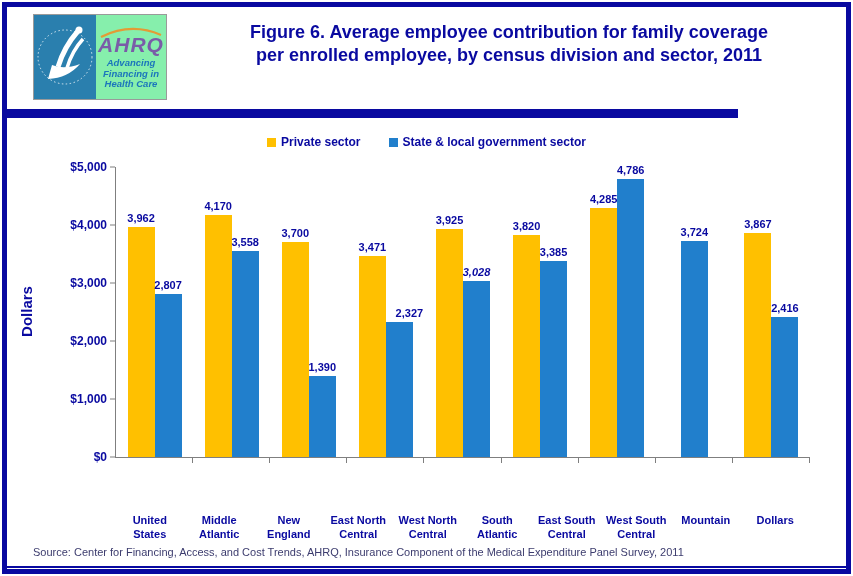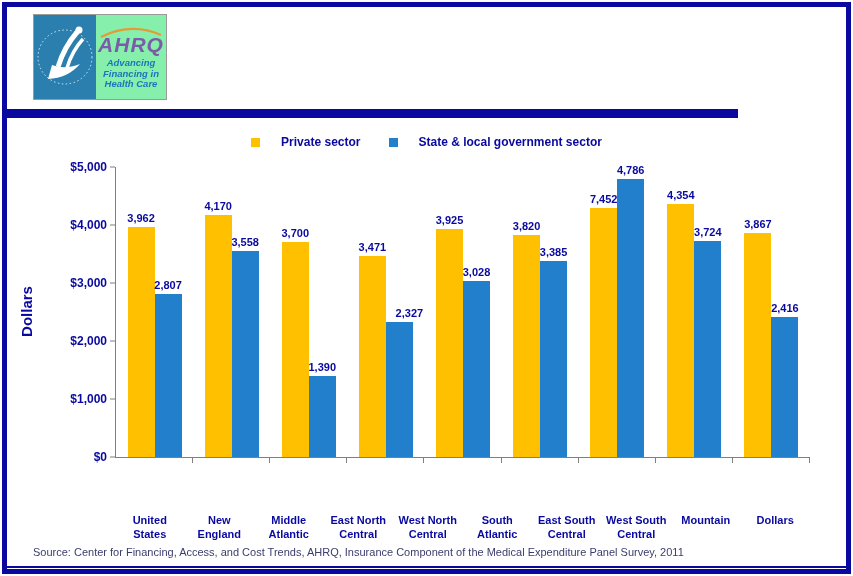--- a/index.html
+++ b/index.html
@@ -20,21 +20,21 @@
   .tagline { margin-top:3px; text-align:center; color:#1b75bc; font-size:9.5px; font-weight:bold; font-style:italic; line-height:1.15; }
   .title { margin-left:165px; padding-top:14px; text-align:center; color:#0909A0;
            font-size:18px; font-weight:bold; line-height:1.3; }
 
   
   .divider { width:731px; height:9px; background:#0909A0; margin-top:4px; }
 
   
   .legend { margin-top:17px; display:flex; justify-content:center; gap:28px;
             font-size:12px; font-weight:bold; color:#0909A0; }
-  .legend-item { display:flex; align-items:center; gap:21px; }
+  .legend-item { display:flex; align-items:center; gap:5px; }
   .swatch { width:9px; height:9px; display:inline-block; flex:none; }
 
   
   .chart-region { position:relative; margin-top:18px; }
   .ylabel { position:absolute; left:-36px; top:136px; width:110px; text-align:center;
             transform:rotate(-90deg); color:#0909A0; font-size:15px; font-weight:bold; }
   .plot { position:relative; margin-left:108px; margin-right:36px; height:290px;
           border-left:1px solid #7f7f7f; border-bottom:1px solid #7f7f7f;
           display:flex; align-items:flex-end; }
   .ytick-label { position:absolute; right:100%; margin-right:9px; width:70px; text-align:right;
@@ -78,20 +78,24 @@
             <path d="M2 11 Q32 -4 62 9" stroke="#e39b35" stroke-width="2.2" fill="none"></path>
           </svg>
           <div class="ahrq-word">AHRQ</div>
           <div class="tagline">
             <div>Advancing</div>
             <div>Financing in</div>
             <div>Health Care</div>
           </div>
         </div>
       </div>
+      <div class="title">
+        <div>Figure 6. Average employee contribution for family coverage</div>
+        <div>per enrolled employee, by census division and sector, 2011</div>
+      </div>
     </div>
 
     <div class="divider"></div>
 
     <div class="legend">
       <span class="legend-item">
         <span class="swatch" id="swatch-0" style="background: rgb(255, 192, 0);"></span>
         <span>Private sector</span>
       </span>
       <span class="legend-item">
@@ -158,74 +162,70 @@
               <div class="bar" style="height: 46.54%; background: rgb(33, 127, 204);"></div>
             </div>
             <span class="xtick"></span>
           </div>
           <div class="group">
             <div class="barwrap">
               <div class="value-label" style="bottom: calc(78.5% + 3px);">3,925</div>
               <div class="bar" style="height: 78.5%; background: rgb(255, 192, 0);"></div>
             </div>
             <div class="barwrap">
-              <div class="value-label" style="bottom: calc(60.56% + 3px);">3,028</div>
+              <div class="value-label" style="bottom: calc(60.56% + 3px); font-style: italic;">3,028</div>
               <div class="bar" style="height: 60.56%; background: rgb(33, 127, 204);"></div>
             </div>
             <span class="xtick"></span>
           </div>
           <div class="group">
             <div class="barwrap">
               <div class="value-label" style="bottom: calc(76.4% + 3px);">3,820</div>
               <div class="bar" style="height: 76.4%; background: rgb(255, 192, 0);"></div>
             </div>
             <div class="barwrap">
               <div class="value-label" style="bottom: calc(67.7% + 3px);">3,385</div>
               <div class="bar" style="height: 67.7%; background: rgb(33, 127, 204);"></div>
             </div>
             <span class="xtick"></span>
           </div>
           <div class="group">
             <div class="barwrap">
-              <div class="value-label" style="bottom: calc(85.7% + 3px);">7,452</div>
+              <div class="value-label" style="bottom: calc(85.7% + 3px);">4,285</div>
               <div class="bar" style="height: 85.7%; background: rgb(255, 192, 0);"></div>
             </div>
             <div class="barwrap">
               <div class="value-label" style="bottom: calc(95.72% + 3px);">4,786</div>
               <div class="bar" style="height: 95.72%; background: rgb(33, 127, 204);"></div>
             </div>
             <span class="xtick"></span>
           </div>
           <div class="group">
             <div class="barwrap">
-              <div class="value-label" style="bottom: calc(87.08% + 3px);">4,354</div>
-              <div class="bar" style="height: 87.08%; background: rgb(255, 192, 0);"></div>
-            </div>
-            <div class="barwrap">
               <div class="value-label" style="bottom: calc(74.48% + 3px);">3,724</div>
               <div class="bar" style="height: 74.48%; background: rgb(33, 127, 204);"></div>
             </div>
             <span class="xtick"></span>
           </div>
           <div class="group">
             <div class="barwrap">
               <div class="value-label" style="bottom: calc(77.34% + 3px);">3,867</div>
               <div class="bar" style="height: 77.34%; background: rgb(255, 192, 0);"></div>
             </div>
             <div class="barwrap">
               <div class="value-label" style="bottom: calc(48.32% + 3px);">2,416</div>
               <div class="bar" style="height: 48.32%; background: rgb(33, 127, 204);"></div>
             </div>
             <span class="xtick"></span>
           </div>
         </div>
       <div class="xlabels" id="xlabels">
           <div class="xlabel">United States</div>
+          <div class="xlabel">Middle Atlantic</div>
           <div class="xlabel">New England</div>
-          <div class="xlabel">Middle Atlantic</div>
           <div class="xlabel">East North Central</div>
           <div class="xlabel">West North Central</div>
           <div class="xlabel">South Atlantic</div>
           <div class="xlabel">East South Central</div>
           <div class="xlabel">West South Central</div>
           <div class="xlabel">Mountain</div>
           <div class="xlabel">Dollars</div>
         </div>
     </div>
 

